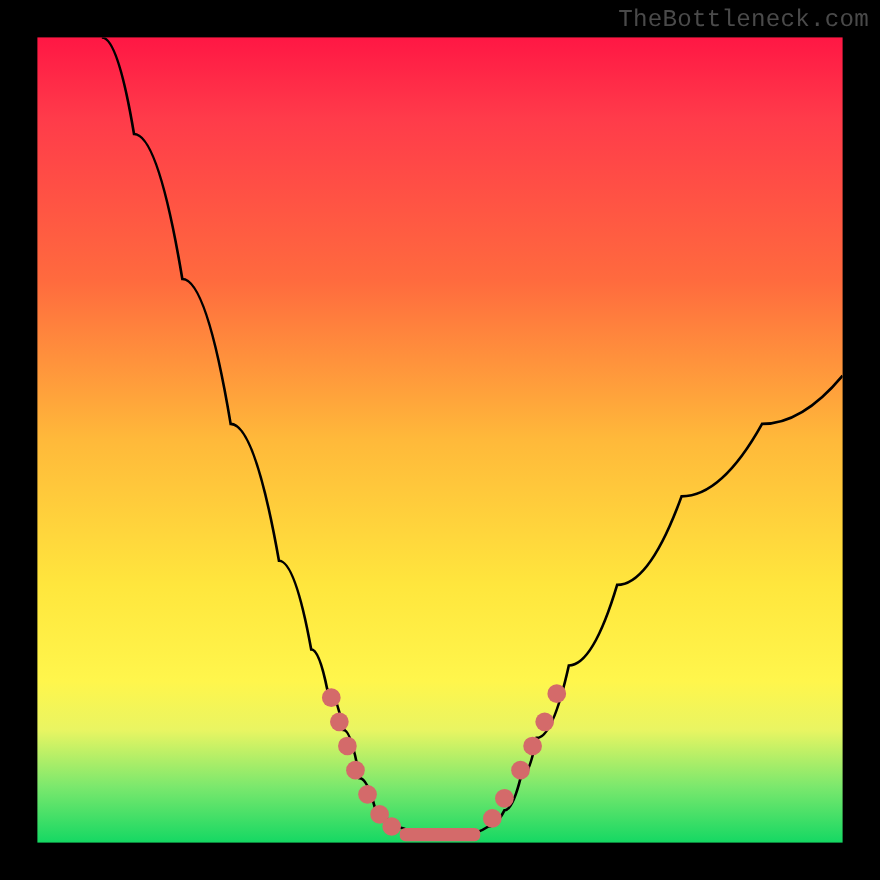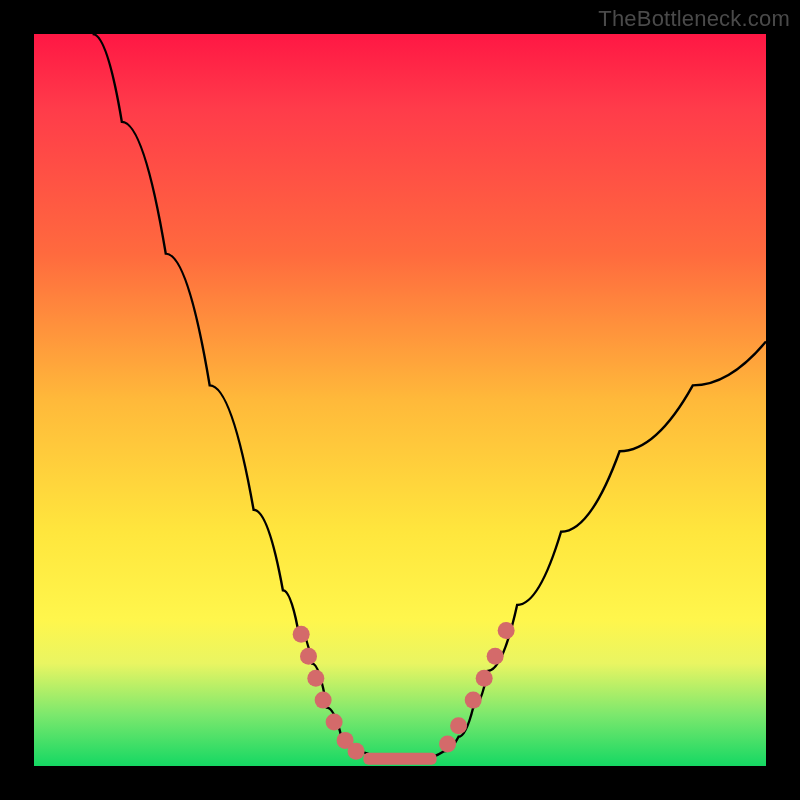--- a/index.html
+++ b/index.html
@@ -8,20 +8,21 @@
     width: 800px;
     height: 800px;
     background: #000;
     overflow: hidden;
     font-family: Arial, Helvetica, sans-serif;
   }
   .frame {
     position: relative;
     width: 800px;
     height: 800px;
+    font-family: Liberation Mono, monospace;
   }
   .watermark {
     position: absolute;
     top: 6px;
     right: 10px;
     color: #4a4a4a;
     font-size: 22px;
     font-weight: 500;
     letter-spacing: 0.2px;
     z-index: 5;

